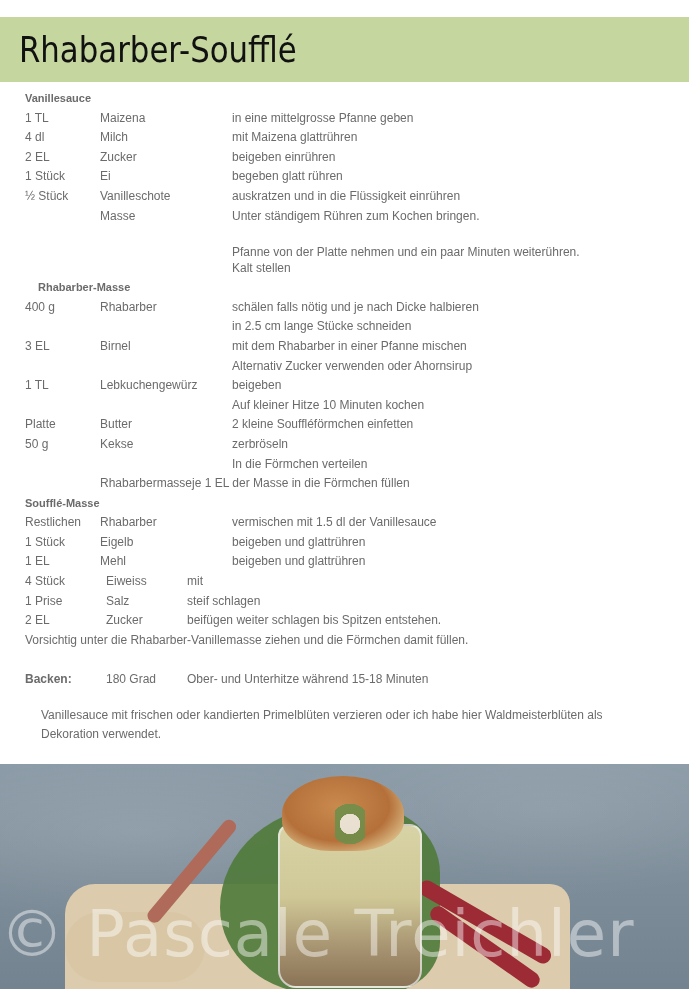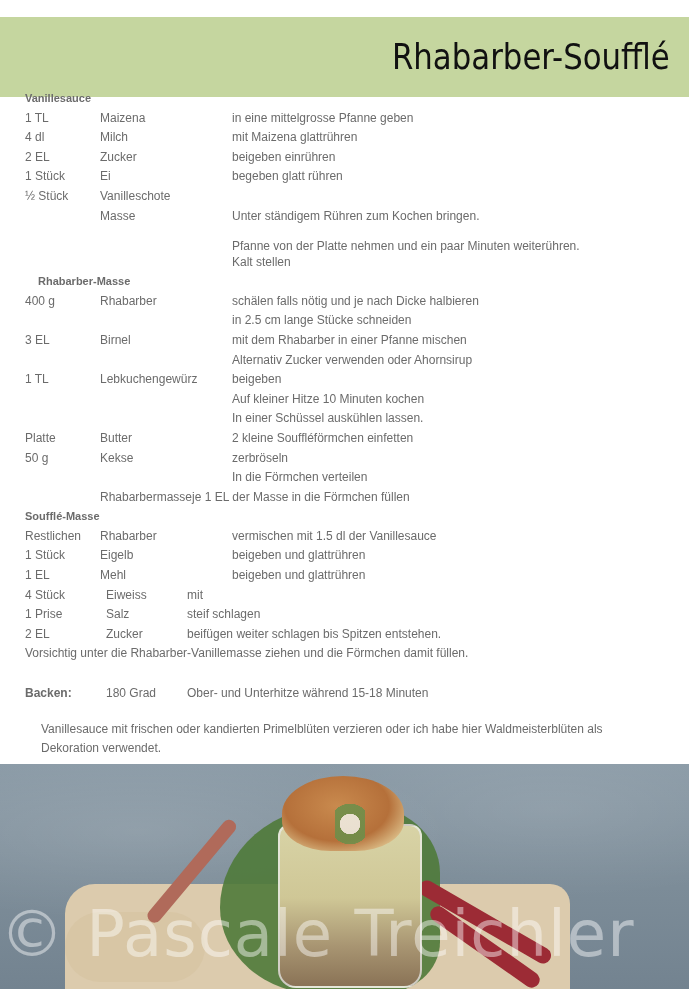--- a/index.html
+++ b/index.html
@@ -13,25 +13,25 @@
       position: relative;
       overflow: hidden;
       font-family: "Liberation Sans", sans-serif;
       color: #6b6b6b;
     }
     .title-band {
       position: absolute;
       left: 0;
       top: 17px;
       width: 689px;
-      height: 80px;
+      height: 65px;
       background: #c5d69f;
       display: flex;
       align-items: center;
-      justify-content: flex-end;
+      justify-content: flex-start;
     }
     .title-band h1 {
       margin: 0;
       font-family: "DejaVu Sans", sans-serif;
       font-weight: normal;
       font-size: 35px;
       color: #111111;
       letter-spacing: 0px;
       transform: scaleX(0.88);
     }
@@ -202,31 +202,32 @@
     <span class="c3">beigeben einrühren</span>
   </div>
   <div class="row">
     <span class="c1">1 Stück</span>
     <span class="c2">Ei</span>
     <span class="c3">begeben glatt rühren</span>
   </div>
   <div class="row">
     <span class="c1">½ Stück</span>
     <span class="c2">Vanilleschote</span>
+    <span class="c3">auskratzen und in die Flüssigkeit einrühren</span>
   </div>
   <div class="row">
     <span class="c1"></span>
     <span class="c2">Masse</span>
     <span class="c3">Unter ständigem Rühren zum Kochen bringen.</span>
   </div>
   <div class="row tall">
     <span class="c1"></span>
     <span class="c2"></span>
     <span class="c3">
-      <span style="display:block;line-height:16px;margin-top:12px;">Pfanne von der Platte nehmen und ein paar Minuten weiterühren.</span>
+      <span style="display:block;line-height:16px;margin-top:18px;">Pfanne von der Platte nehmen und ein paar Minuten weiterühren.</span>
       <span style="display:block;line-height:16px;">Kalt stellen</span>
     </span>
   </div>
 
   <div class="section-title" style="margin-top:2px;padding-left:13px;">Rhabarber-Masse</div>
   <div class="row">
     <span class="c1">400 g</span>
     <span class="c2">Rhabarber</span>
     <span class="c3">schälen falls nötig und  je nach Dicke halbieren</span>
   </div>
@@ -247,25 +248,20 @@
   </div>
   <div class="row">
     <span class="c1">1 TL</span>
     <span class="c2">Lebkuchengewürz</span>
     <span class="c3">beigeben</span>
   </div>
   <div class="row">
     <span class="c1"></span>
     <span class="c2"></span>
     <span class="c3">Auf kleiner Hitze 10 Minuten kochen</span>
-  </div>
-  <div class="row">
-    <span class="c1"></span>
-    <span class="c2"></span>
-    <span class="c3">In einer Schüssel auskühlen lassen.</span>
   </div>
   <div class="row">
     <span class="c1">Platte</span>
     <span class="c2">Butter</span>
     <span class="c3">2 kleine Souffléförmchen einfetten</span>
   </div>
   <div class="row">
     <span class="c1">50 g</span>
     <span class="c2">Kekse</span>
     <span class="c3">zerbröseln</span>

